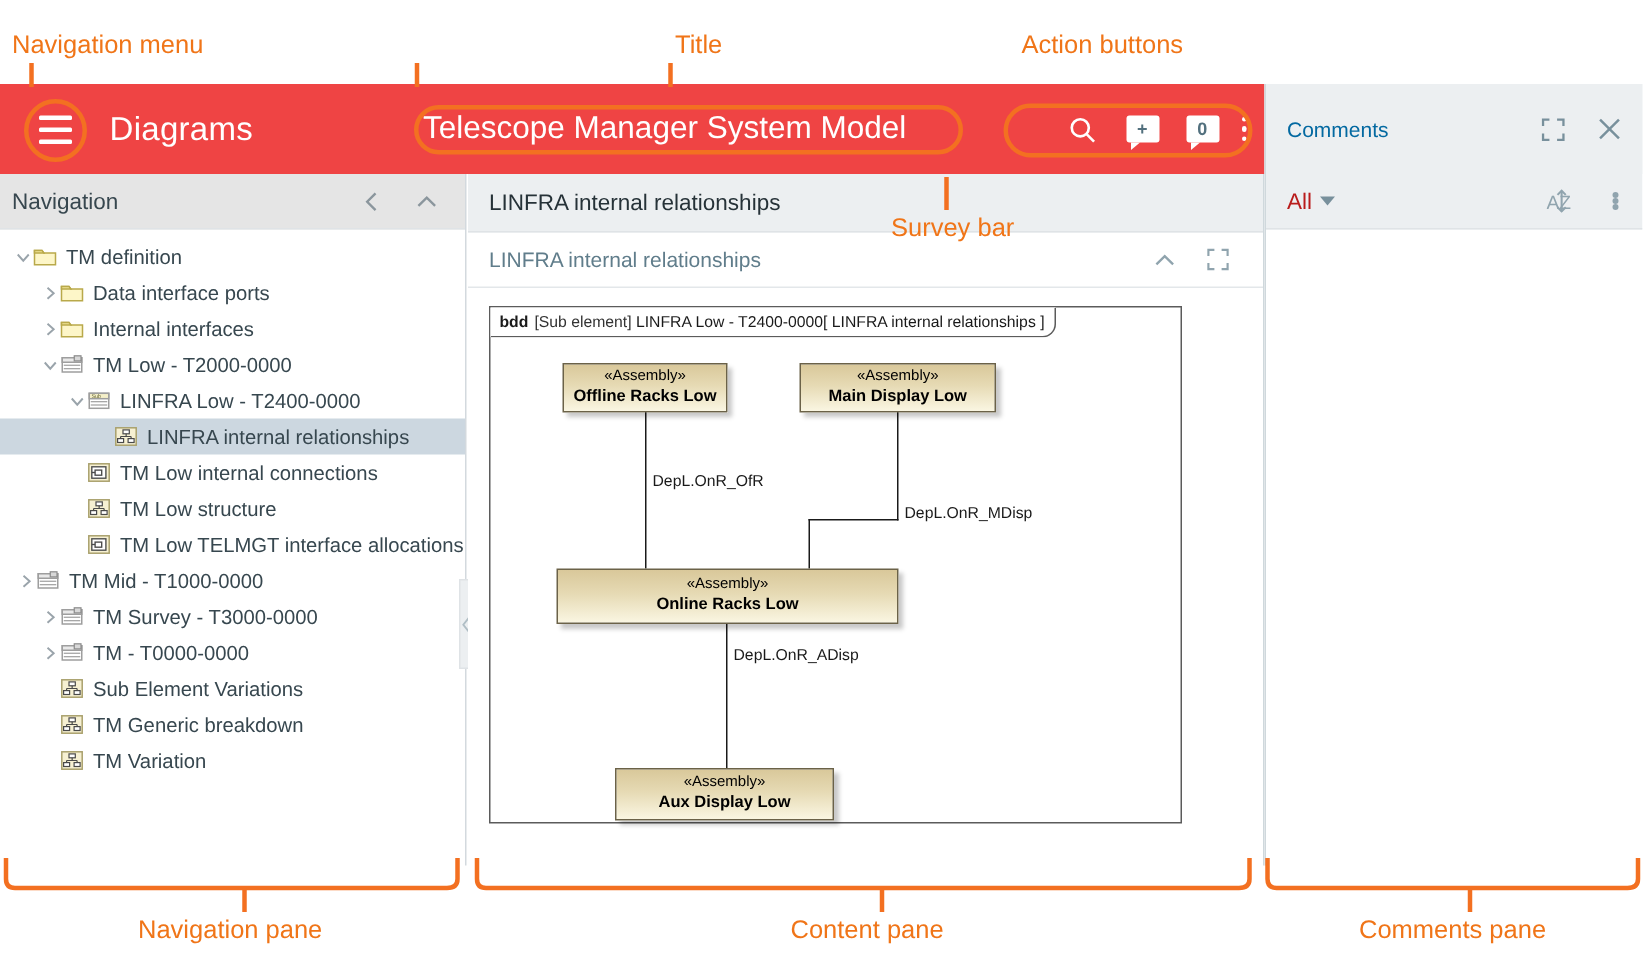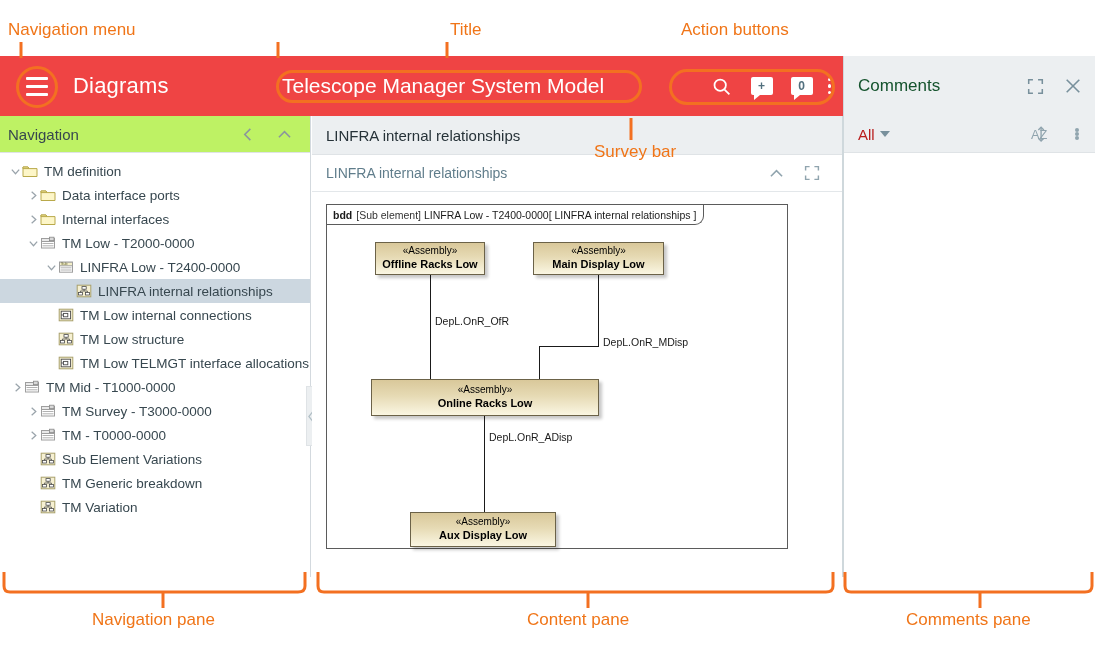--- a/index.html
+++ b/index.html
@@ -74,30 +74,30 @@
   }
   .kebab{display:flex;flex-direction:column;gap:3px;align-items:center;cursor:pointer;}
   .kebab i{width:3.5px;height:3.5px;background:#ffffff;border-radius:50%;display:block;}
 
   
   .comments-head{
     position:absolute;left:843px;top:0;width:252px;height:60px;
     background:#eceff1;border-left:1px solid #cfd8dc;
     display:flex;align-items:center;
   }
-  .comments-title{color:#14532d;font-size:17px;margin-left:14px;}
+  .comments-title{color:#0369a1;font-size:14px;margin-left:14px;}
   .ch-icons{position:absolute;right:14px;display:flex;align-items:center;gap:20px;}
 
   
   .navpane{
     position:absolute;left:0;top:60px;width:311px;height:461px;
     background:#ffffff;border-right:1px solid #d3d9de;box-sizing:border-box;
   }
   .nav-head{
-    height:36px;background:#bef264;display:flex;align-items:center;
+    height:36px;background:#e5e5e5;display:flex;align-items:center;
     border-bottom:1px solid #dfe3e6;
   }
   .nav-head-title{font-size:15px;color:#37474f;margin-left:8px;}
   .nav-head-icons{margin-left:auto;display:flex;align-items:center;gap:22px;margin-right:18px;}
   .tree{padding-top:6px;font-size:13.5px;color:#37474f;}
   .tree-row{
     height:24px;display:flex;align-items:center;cursor:pointer;white-space:nowrap;
   }
   .tree-row.sel{background:#ccd7e0;}
   .twisty{

